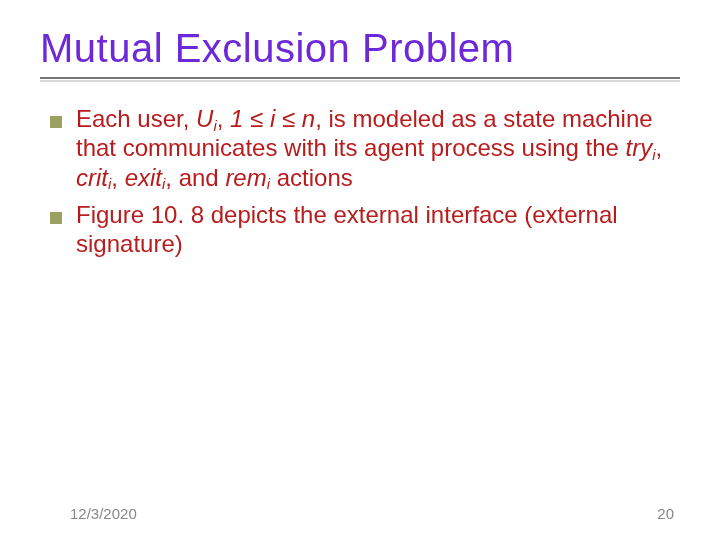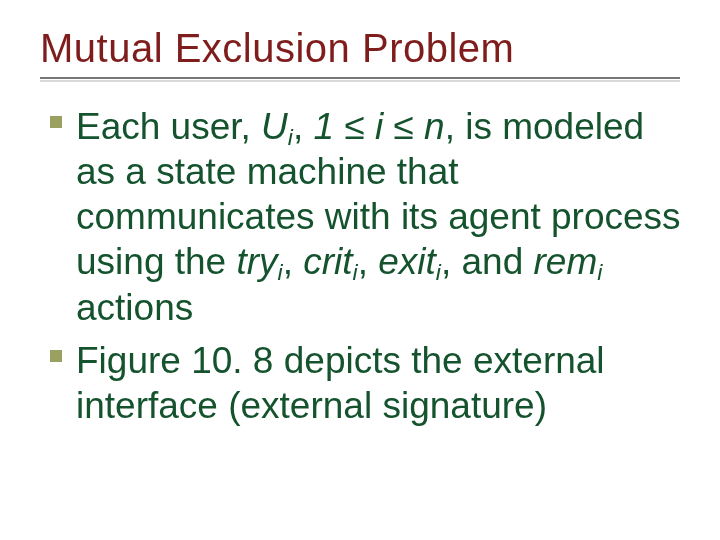--- a/index.html
+++ b/index.html
@@ -17,21 +17,21 @@
     width: 720px;
     height: 540px;
     box-sizing: border-box;
   }
   .title-wrap {
     padding: 26px 40px 0 40px;
   }
   .title {
     font-size: 40px;
     font-weight: 400;
-    color: #7f1d1d;
+    color: #6d28d9;
     letter-spacing: 0.5px;
     margin: 0 0 4px 0;
   }
   .title-rule {
     border: none;
     border-top: 2px solid #777;
     margin: 6px 0 0 0;
   }
   .title-shadow {
     border: none;
@@ -48,23 +48,23 @@
   }
   .bullet-marker {
     flex: 0 0 auto;
     width: 12px;
     height: 12px;
     background: #9aa060;
     margin-top: 12px;
     margin-right: 14px;
   }
   .bullet-text {
-    font-size: 37px;
+    font-size: 24px;
     line-height: 1.22;
-    color: #14532d;
+    color: #b91c1c;
   }
   .bullet-text .ital { font-style: italic; }
   .bullet-text sub {
     font-style: italic;
     font-size: 0.62em;
     vertical-align: baseline;
     position: relative;
     bottom: -0.25em;
   }
   .footer {
@@ -99,14 +99,18 @@
       </div>
     </div>
 
     <div class="bullet-item">
       <div class="bullet-marker"></div>
       <div class="bullet-text">Figure 10. 8 depicts the external interface (external signature)</div>
     </div>
 
   </div>
 
+  <div class="footer">
+    <span>12/3/2020</span>
+    <span>20</span>
+  </div>
 
 </div>
 
 </body></html>

